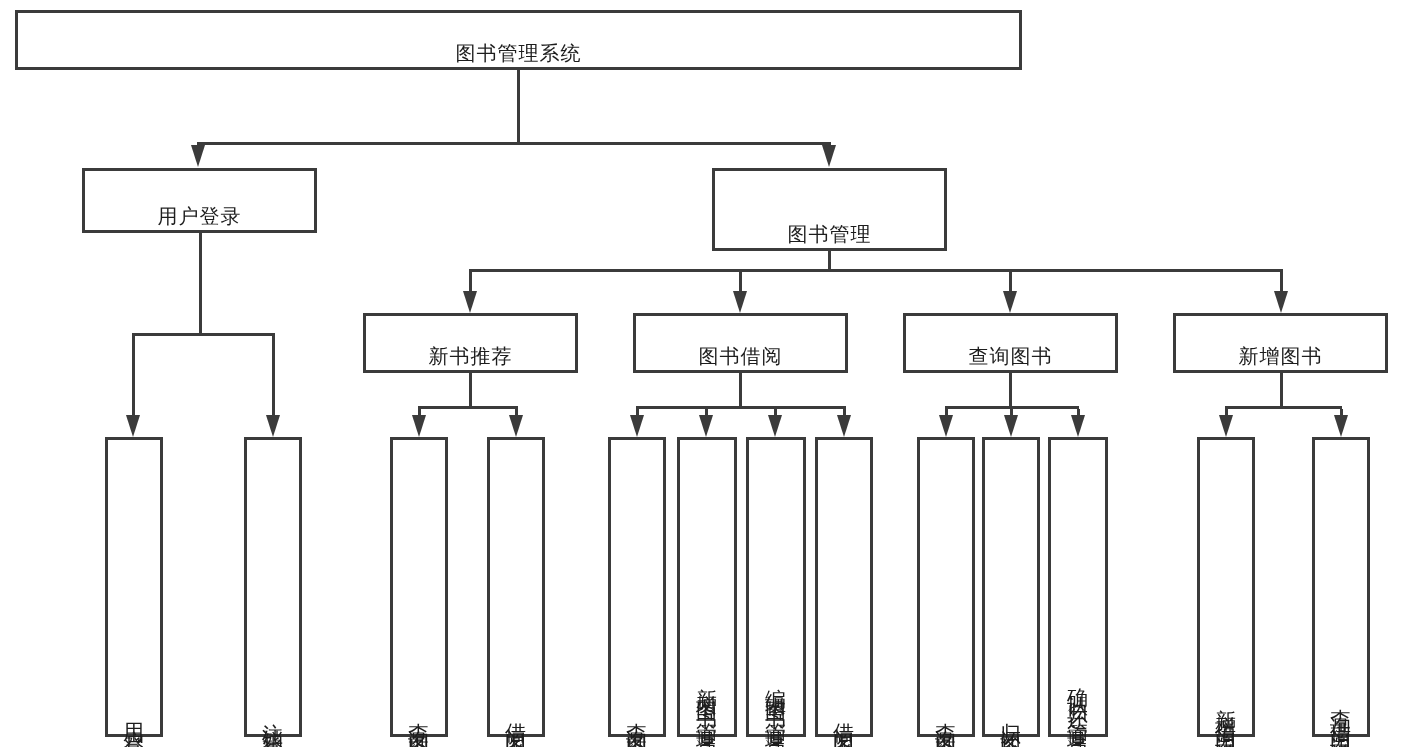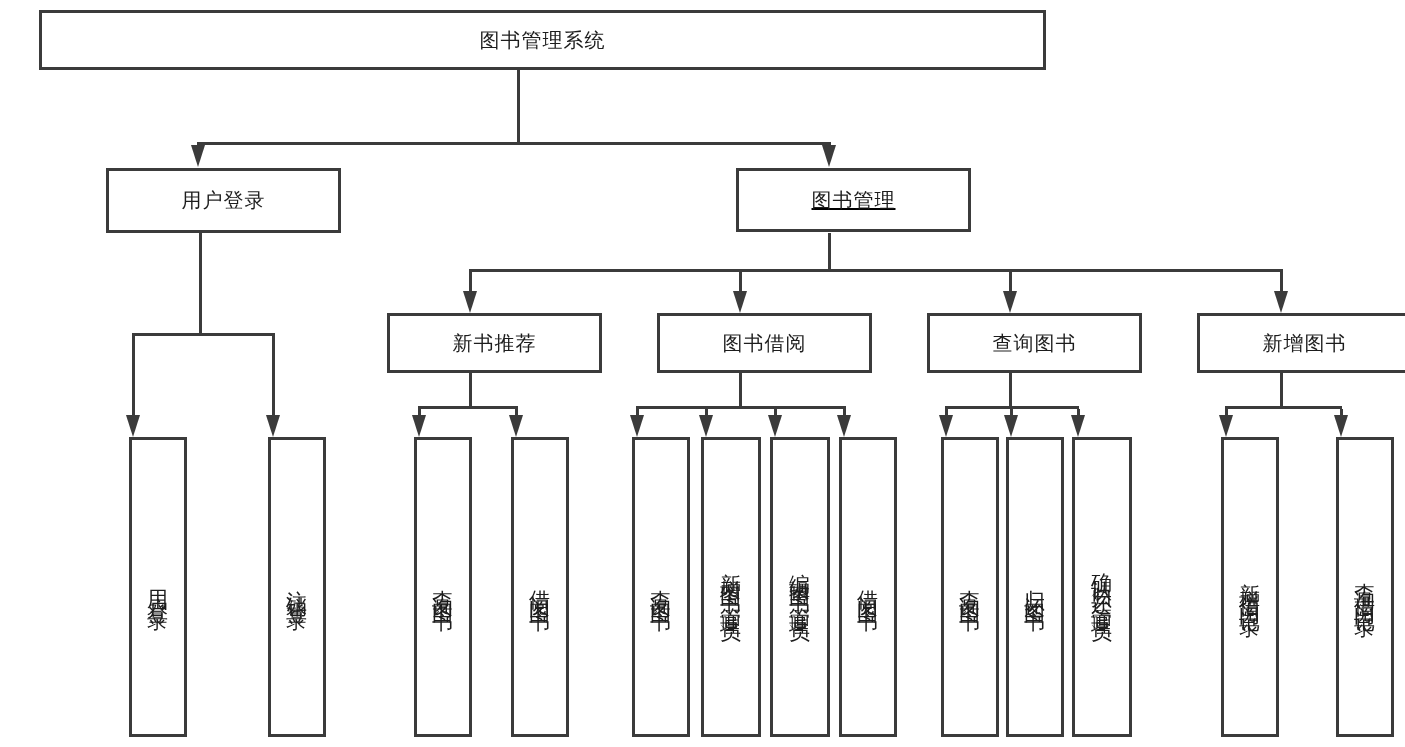--- a/index.html
+++ b/index.html
@@ -4,43 +4,42 @@
 <style>
   html,body { margin:0; padding:0; background:#ffffff; }
   .canvas {
     position:relative; width:1405px; height:747px;
     background:#ffffff; overflow:hidden;
     font-family:"Liberation Sans","DejaVu Sans",sans-serif;
   }
   .box {
     position:absolute; box-sizing:border-box;
     border:3px solid #3b3b3b; background:#ffffff;
-    display:flex; align-items:center; justify-content:center;
+    display:flex; align-items:flex-end; justify-content:center;
     z-index:2;
-    margin-left:24px;
   }
   .lbl { font-size:20px; color:#1d1d1d; letter-spacing:1px; white-space:nowrap; }
   .leaf .lbl {
     writing-mode:vertical-rl; text-orientation:mixed;
     font-size:21px; letter-spacing:7px; line-height:1; white-space:normal;
   }
   .vline,.hline { position:absolute; background:#3b3b3b; z-index:1; }
   .arrow {
     position:absolute; width:0; height:0; z-index:1;
     border-left:7px solid transparent; border-right:7px solid transparent;
     border-top:22px solid #3b3b3b;
   }
   .watermark {
     position:absolute; top:712px; right:8px; z-index:5;
     font-size:22px; color:#b3b3b3; letter-spacing:1px;
   }
   
   .root  { left:15px;  top:10px;  width:1007px; height:60px; }
   .l2a   { left:82px;  top:168px; width:235px;  height:65px; }
-  .l2b   { left:712px; top:168px; width:235px;  height:64px;text-decoration:underline; }
+  .l2b   { left:712px; top:168px; width:235px;  height:83px; }
   .l3    { top:313px; width:215px; height:60px; }
   .l3a   { left:363px; }  .l3b { left:633px; }  .l3c { left:903px; }  .l3d { left:1173px; }
   .leaf  { top:437px; width:58px; height:300px; }
   .lf0 { left:105px; }  .lf1 { left:244px; }  .lf2 { left:390px; }  .lf3 { left:487px; }
   .lf4 { left:608px; }  .lf5 { left:677px; width:60px; }  .lf6 { left:746px; width:60px; }
   .lf7 { left:815px; }  .lf8 { left:917px; }  .lf9 { left:982px; }
   .lf10 { left:1048px; width:60px; }  .lf11 { left:1197px; }  .lf12 { left:1312px; }
 </style>
 </head>
 <body>

